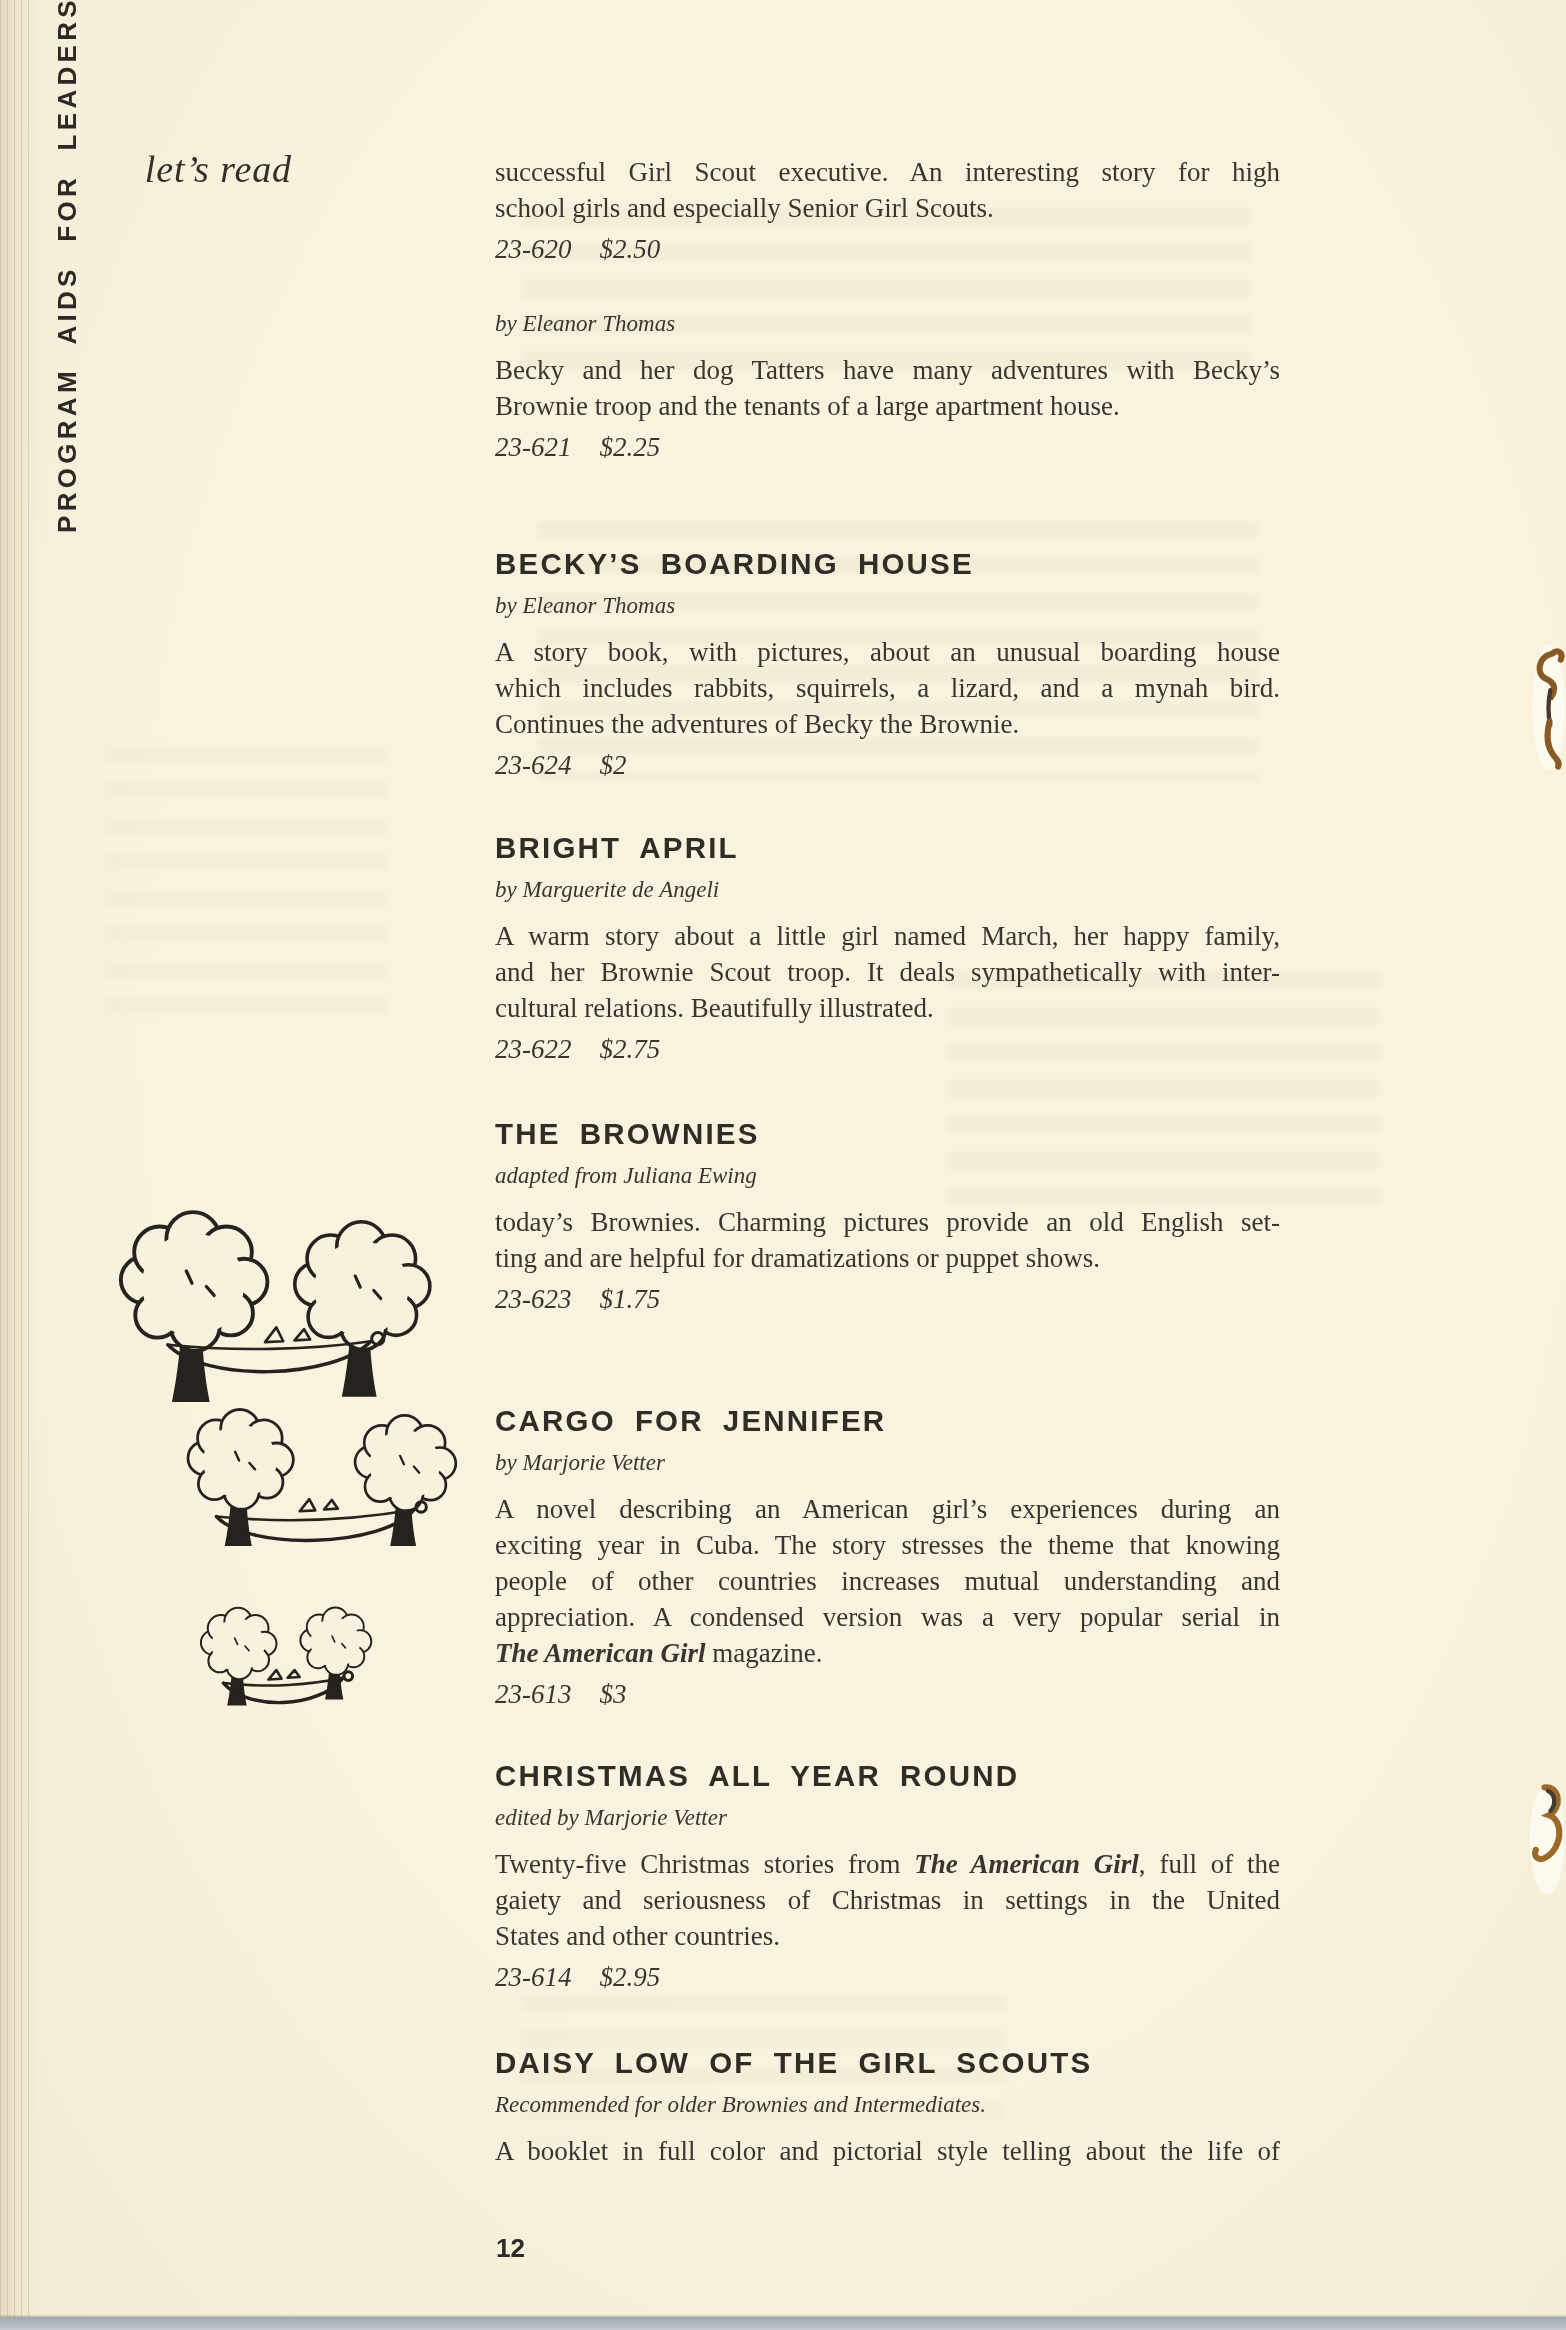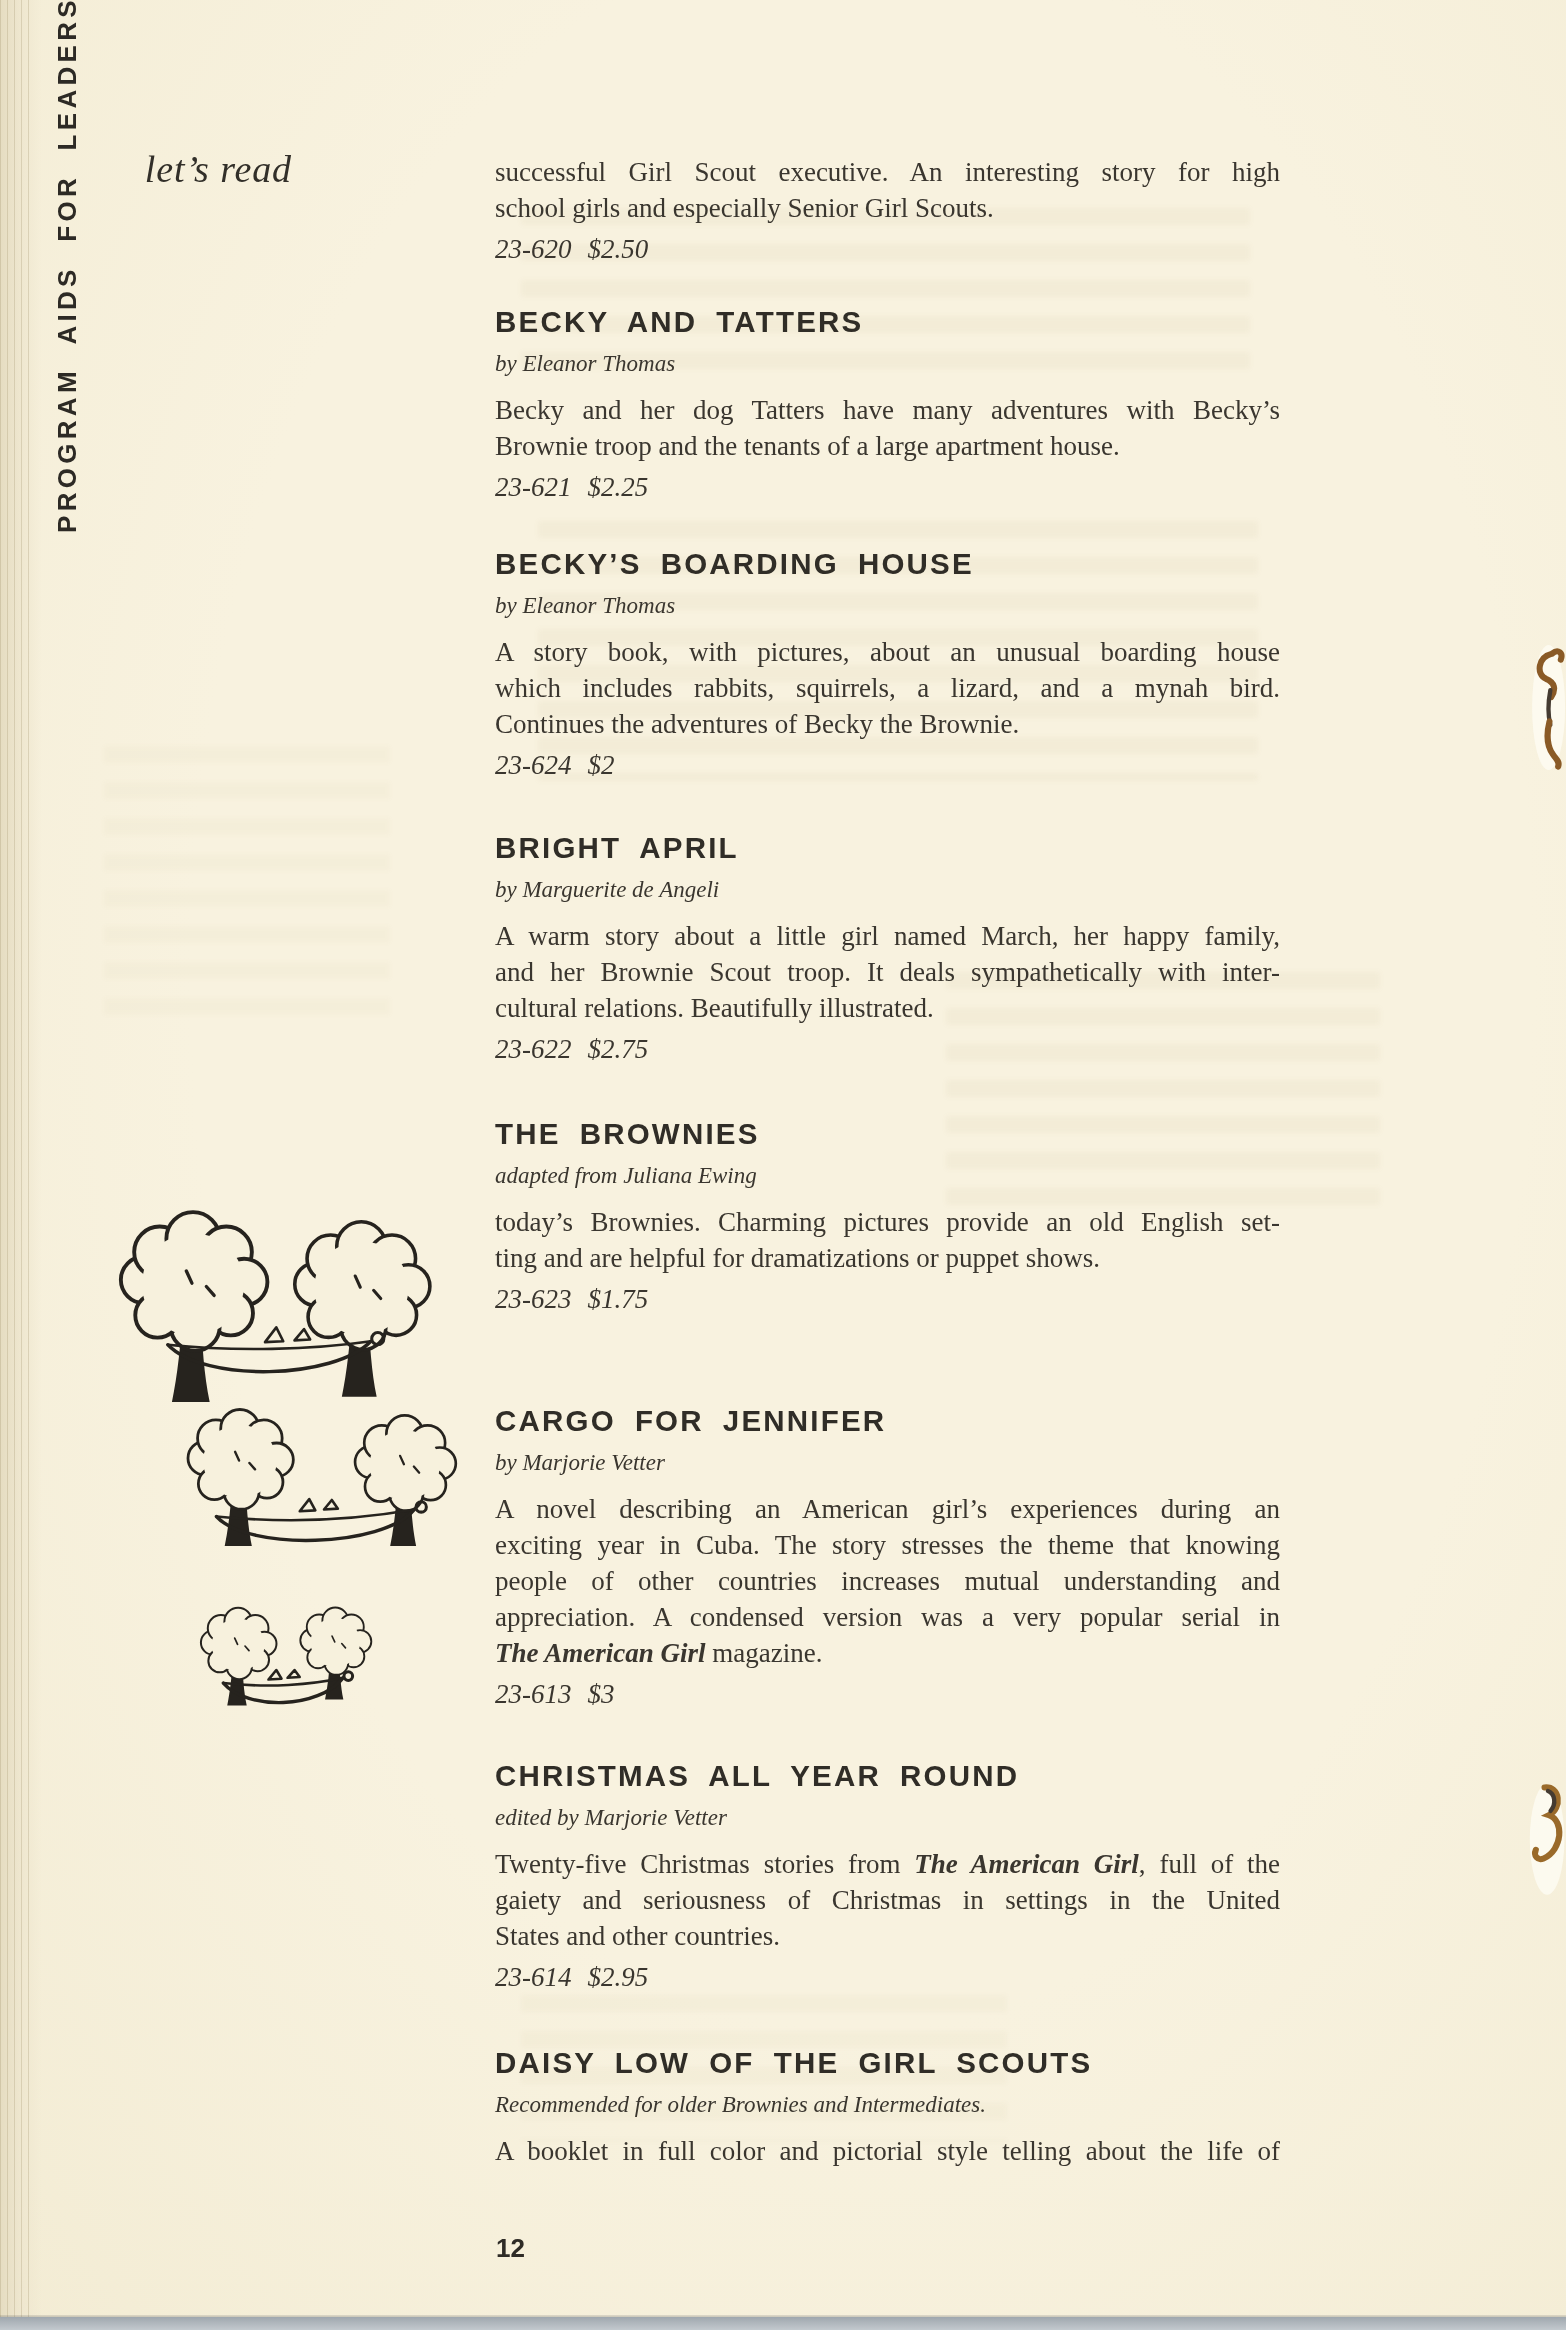--- a/index.html
+++ b/index.html
@@ -45,21 +45,21 @@
   .bline { height:36px; line-height:36px; font-size:27px; overflow:hidden; white-space:normal; }
   .j { text-align:justify; }
   .j::after { content:""; display:inline-block; width:100%; height:0; vertical-align:top; }
   .btitle {
     height:33px; line-height:33px; margin:0 0 7px 0;
     font-family:"Liberation Sans", sans-serif; font-weight:700; font-size:29.5px;
     letter-spacing:2.2px; word-spacing:8.7px; color:#302d27; white-space:nowrap;
   }
   .byline { height:38px; line-height:38px; margin:0 0 8.7px 0; font-style:italic; font-size:23px; }
   .codeline { height:36px; line-height:36px; margin-top:5.2px; font-style:italic; font-size:27px; }
-  .codeline .price { margin-left:16px;text-align:right; }
+  .codeline .price { margin-left:28px;text-align:right; }
   .it { font-style:italic;font-weight:bold; }
 
   .pagenum {
     position:absolute; left:496px; top:2233px;
     font-family:"Liberation Sans", sans-serif; font-weight:700; font-size:26px; color:#2e2b26;
   }
 
   
   .ghost {
     position:absolute; filter:blur(2.6px); opacity:.55; pointer-events:none;
@@ -103,21 +103,20 @@
 
   <div class="lets-read">let’s read</div>
 
   <div class="col" style="top:154px;">
     <div class="bline j">successful Girl Scout executive. An interesting story for high</div>
     <div class="bline">school girls and especially Senior Girl Scouts.</div>
     <div class="codeline"><span>23-620</span><span class="price">$2.50</span></div>
   </div>
 
   <section class="col" style="top:305px;">
-    <h2 class="btitle">BECKY AND TATTERS</h2>
     <p class="byline">by Eleanor Thomas</p>
     <div class="bline j">Becky and her dog Tatters have many adventures with Becky’s</div>
     <div class="bline">Brownie troop and the tenants of a large apartment house.</div>
     <div class="codeline"><span>23-621</span><span class="price">$2.25</span></div>
   </section>
 
   <section class="col" style="top:547px;">
     <h2 class="btitle">BECKY’S BOARDING HOUSE</h2>
     <p class="byline">by Eleanor Thomas</p>
     <div class="bline j">A story book, with pictures, about an unusual boarding house</div>

